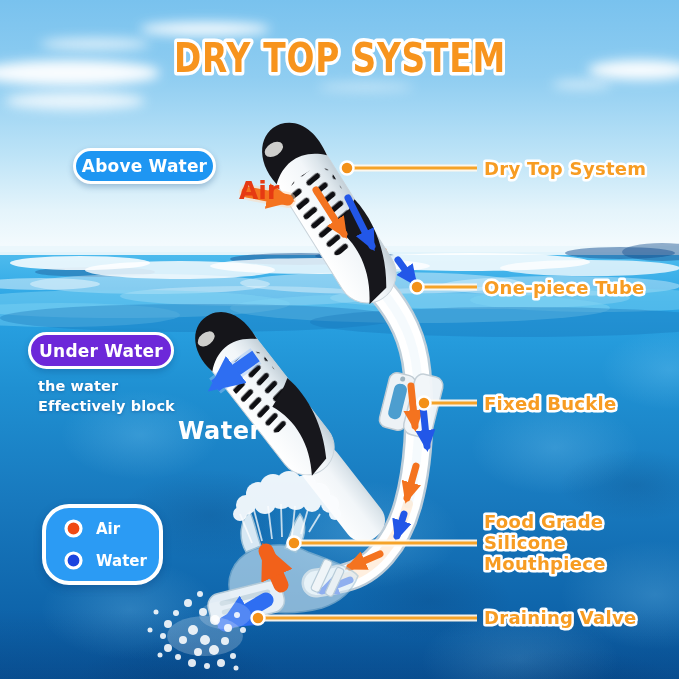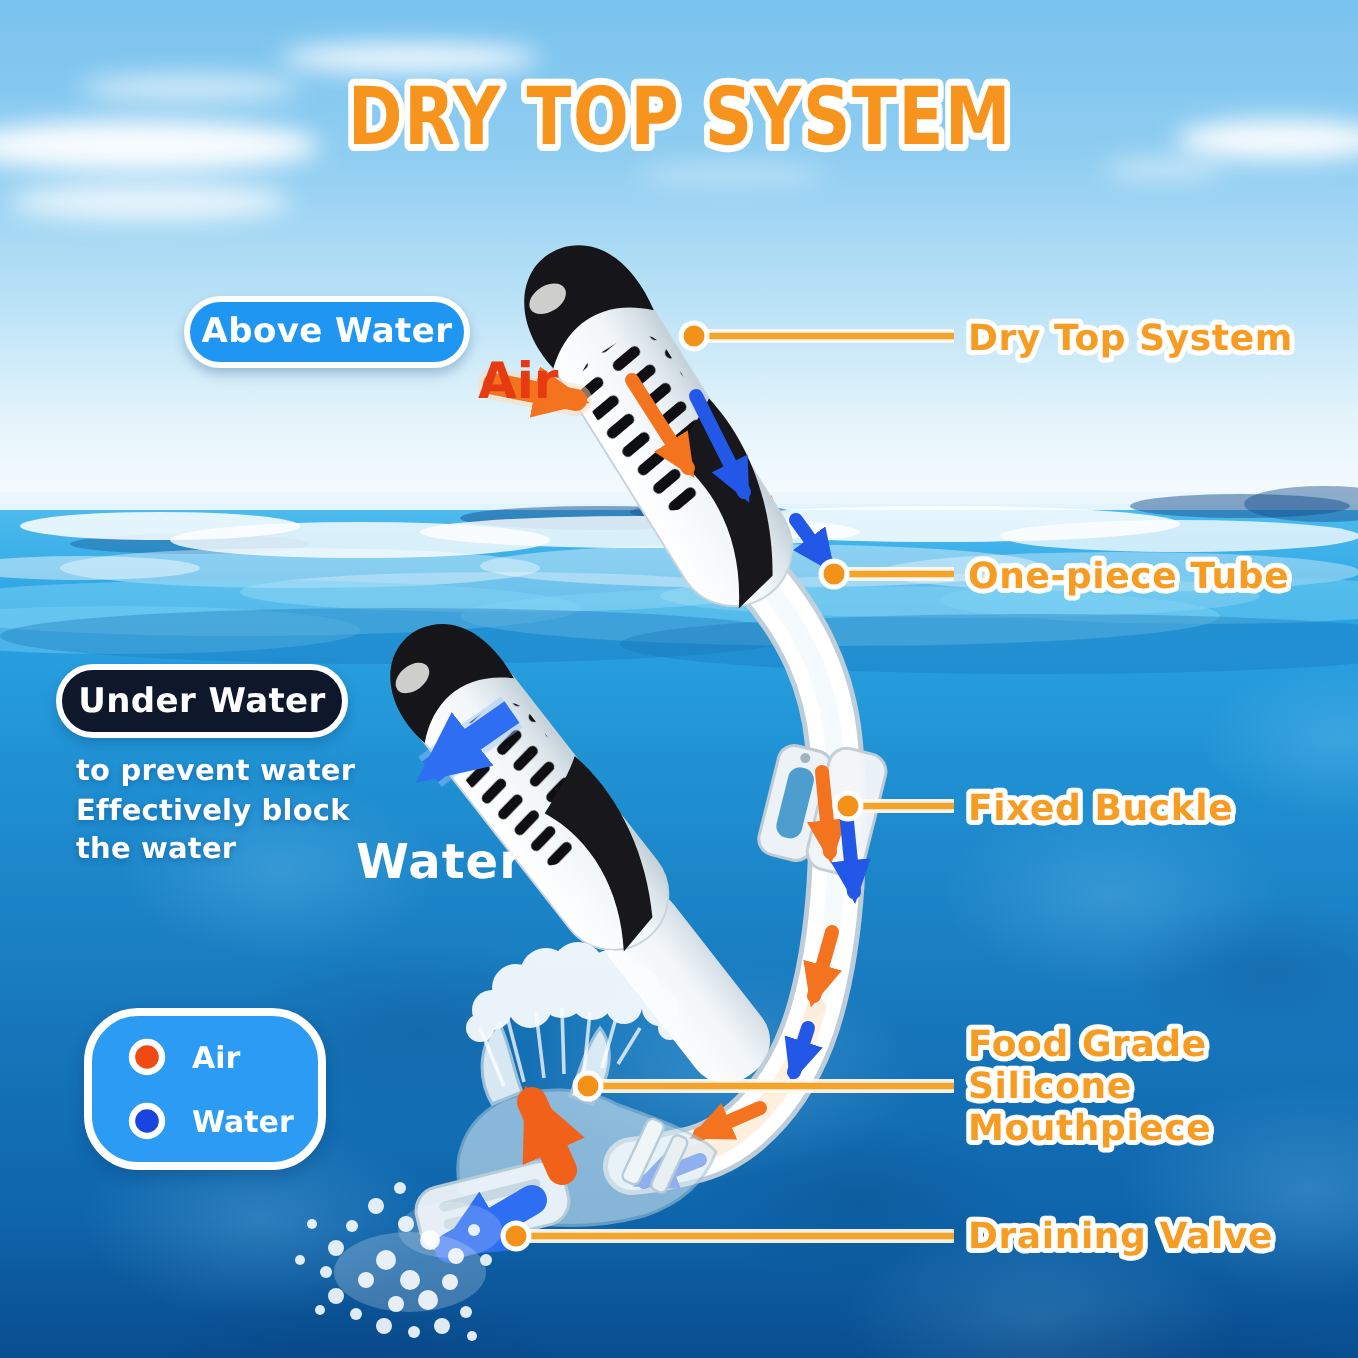--- a/index.html
+++ b/index.html
@@ -23,22 +23,22 @@
   .ttl{font-size:40px;font-weight:bold;stroke:#fff;stroke-width:7px;
        paint-order:stroke;stroke-linejoin:round;letter-spacing:1px;}
   .callout{font-size:18px;font-weight:bold;stroke:#fff;stroke-width:5px;
        paint-order:stroke;stroke-linejoin:round;letter-spacing:.3px;}
   .air-word{font-size:25px;font-weight:bold;}
   .water-word{font-size:24px;font-weight:bold;fill:#fff;letter-spacing:.5px;}
   
   .pill{position:absolute;display:flex;align-items:center;justify-content:center;
         color:#fff;font-weight:bold;font-size:17px;border:3.5px solid #fff;
         border-radius:22px;box-shadow:0 3px 6px rgba(8,60,120,.28);letter-spacing:.2px;}
-  .pill-above{left:92px;top:148px;width:137px;height:30px;background:#1E96F2;}
-  .pill-under{left:28px;top:332px;width:140px;height:31px;background:#0f172a;}
+  .pill-above{left:73px;top:148px;width:137px;height:30px;background:#1E96F2;}
+  .pill-under{left:28px;top:332px;width:140px;height:31px;background:#6d28d9;}
   .para{position:absolute;font-size:14.5px;font-weight:bold;line-height:19.5px;letter-spacing:.1px;}
   .para-above{left:93px;top:197px;color:#3F3F3F;}
   .para-under{left:38px;top:377px;color:#fff;text-shadow:0 1px 3px rgba(6,60,130,.4);}
   .legend{position:absolute;left:42px;top:504px;width:121px;height:81px;
         background:#2B9BF4;border:4px solid #fff;border-radius:27px;
         box-shadow:0 3px 8px rgba(6,50,110,.3);box-sizing:border-box;
         display:flex;flex-direction:column;justify-content:center;gap:9px;padding-left:16px;}
   .legend-row{display:flex;align-items:center;gap:11px;}
   .legend-label{color:#fff;font-weight:bold;font-size:15px;}
 </style>
@@ -314,23 +314,22 @@
     <text class="callout" x="484" y="528" fill="#F79C22">Food Grade</text>
     <text class="callout" x="484" y="549" fill="#F79C22">Silicone</text>
     <text class="callout" x="484" y="570" fill="#F79C22">Mouthpiece</text>
     <text class="callout" x="484" y="624" fill="#F79C22">Draining Valve</text>
   </svg>
 
   <div class="pill pill-above">Above Water</div>
 
   <div class="pill pill-under">Under Water</div>
   <div class="para para-under">
-    <div>to prevent water</div>
+    <div>the water</div>
     <div>Effectively block</div>
-    <div>the water</div>
   </div>
 
   <div class="legend">
     <div class="legend-row">
       <svg width="23" height="23">
         <circle cx="11.5" cy="11.5" r="7.5" stroke="#FFFFFF" stroke-width="3.2" fill="#F04A14"></circle>
       </svg>
       <span class="legend-label">Air</span>
     </div>
     <div class="legend-row">

